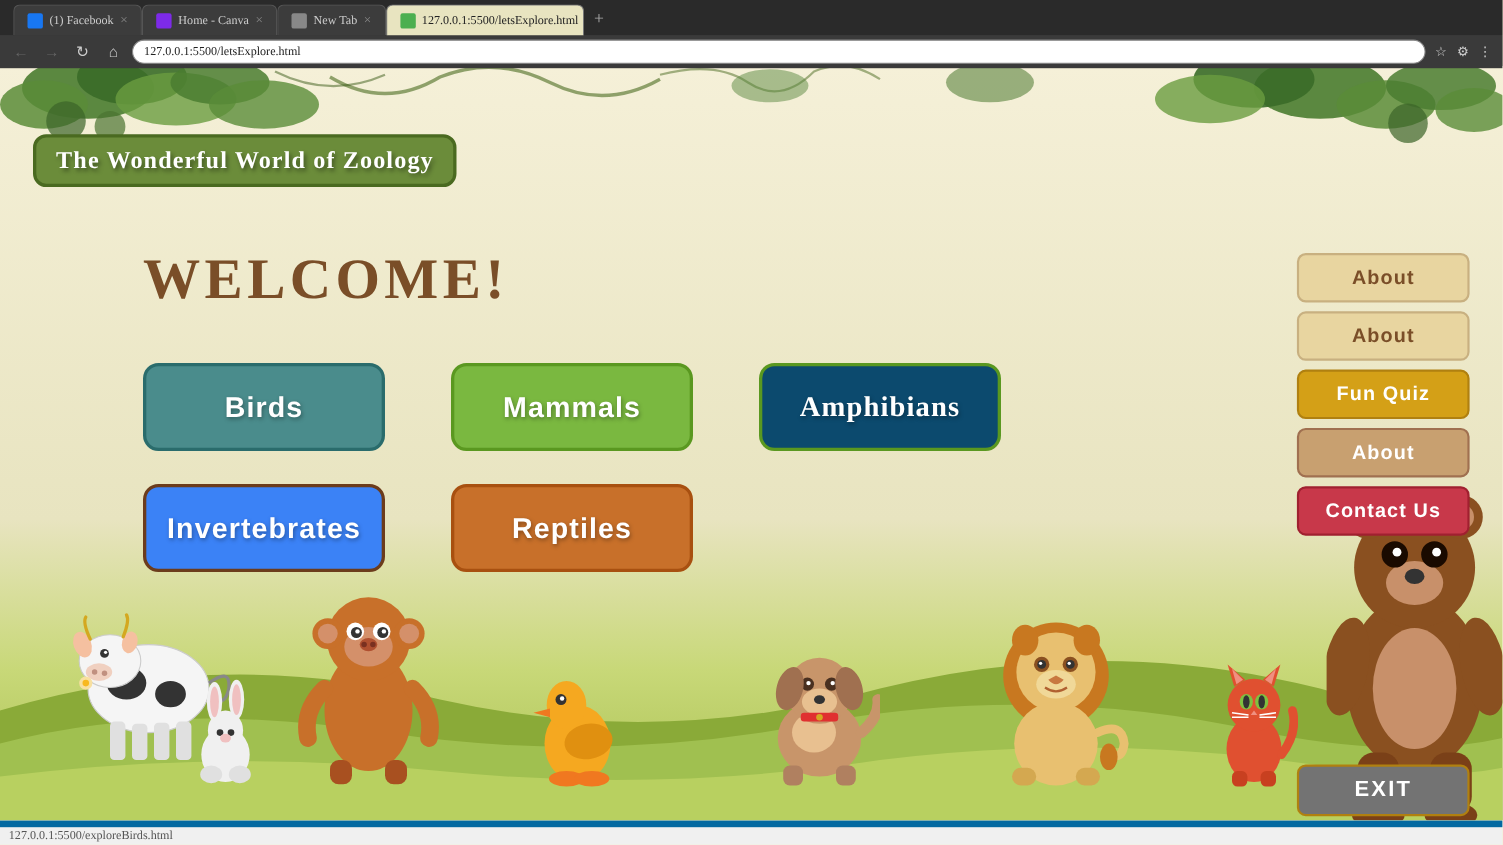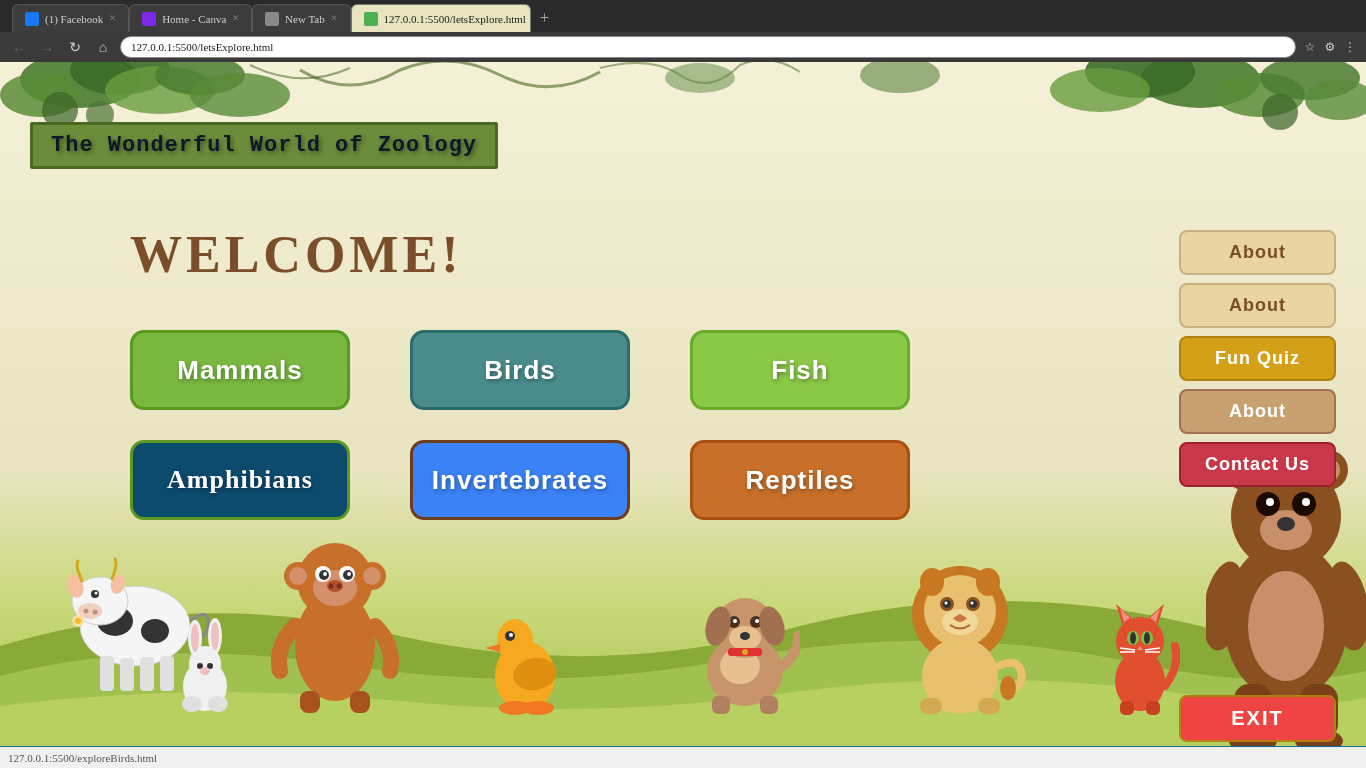--- a/index.html
+++ b/index.html
@@ -38,26 +38,26 @@
       height: 75px;
     }
 
     
     .site-title {
       position: absolute;
       top: 62px;
       left: 30px;
       z-index: 10;
       background: #6b8c3a;
-      border-radius: 2px;
+      border-radius: 12px;
       padding: 8px 18px;
       font-size: 22px;
       font-weight: bold;
-      color: #0f172a;
-      font-family: Liberation Mono, monospace;
+      color: #ffffff;
+      font-family: Liberation Serif, serif;
       letter-spacing: 1px;
       white-space: nowrap;
       text-shadow: 2px 2px 4px rgba(0,0,0,0.4);
       border: 3px solid #4a6a20;
     }
 
     
     .welcome {
       position: absolute;
       top: 165px;
@@ -119,21 +119,21 @@
       border: 2px solid #a07050;
     }
 
     .nav-btn.contact {
       background: #c8384a;
       color: #fff;
       border: 2px solid #a02030;
     }
 
     .nav-btn.exit {
-      background: #ef4444;
+      background: #737373;
       color: #fff;
       border: 2px solid #b08010;
       font-size: 20px;
       letter-spacing: 2px;
       margin-top: 200px;
     }
 
     
     .category-grid {
       position: absolute;
@@ -416,21 +416,21 @@
     }
 
     
     .status-bar {
       position: absolute;
       bottom: 0;
       left: 0;
       right: 0;
       height: 22px;
       background: #f0f0f0;
-      border-top: 1px solid #0369a1;
+      border-top: 6px solid #0369a1;
       z-index: 200;
       display: flex;
       align-items: center;
       padding: 0 8px;
       font-size: 11px;
       color: #555;
     }
 
     
     .page-container {
@@ -541,28 +541,25 @@
     </button>
     <button class="nav-btn contact">
       <span>Contact Us</span>
     </button>
     <button class="nav-btn exit">
       <span>EXIT</span>
     </button>
   </div>
 
   <div class="category-grid">
+    <button class="cat-btn birds">
+      <span>Birds</span>
+    </button>
     <button class="cat-btn mammals">
       <span>Mammals</span>
-    </button>
-    <button class="cat-btn birds">
-      <span>Birds</span>
-    </button>
-    <button class="cat-btn fish">
-      <span>Fish</span>
     </button>
     <button class="cat-btn amphibians">
       <span>Amphibians</span>
     </button>
     <button class="cat-btn invertebrates">
       <span>Invertebrates</span>
     </button>
     <button class="cat-btn reptiles">
       <span>Reptiles</span>
     </button>

